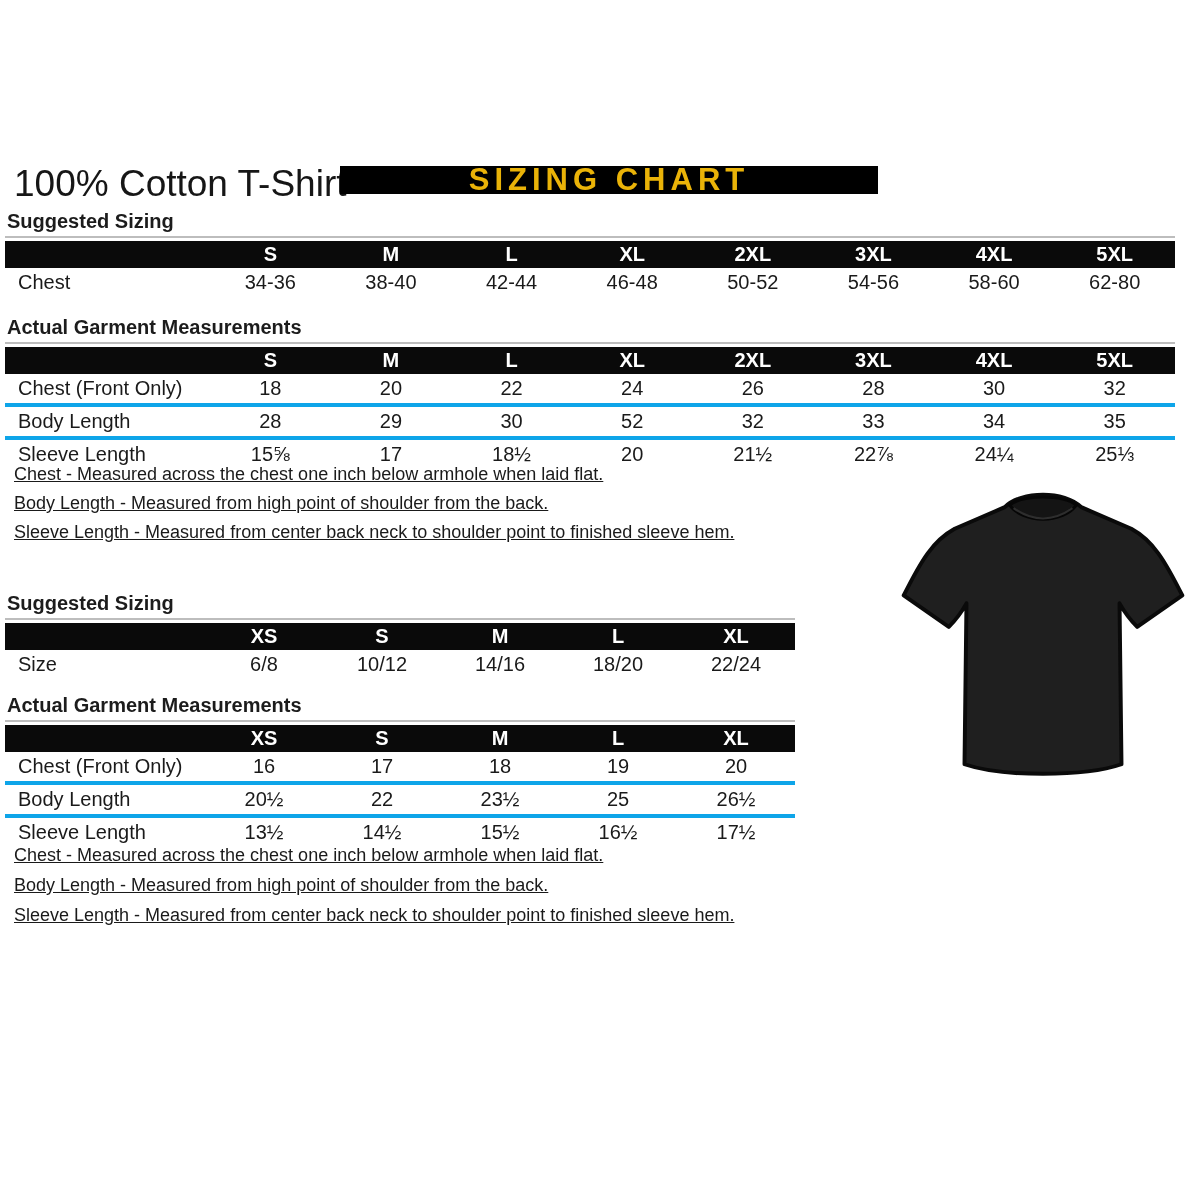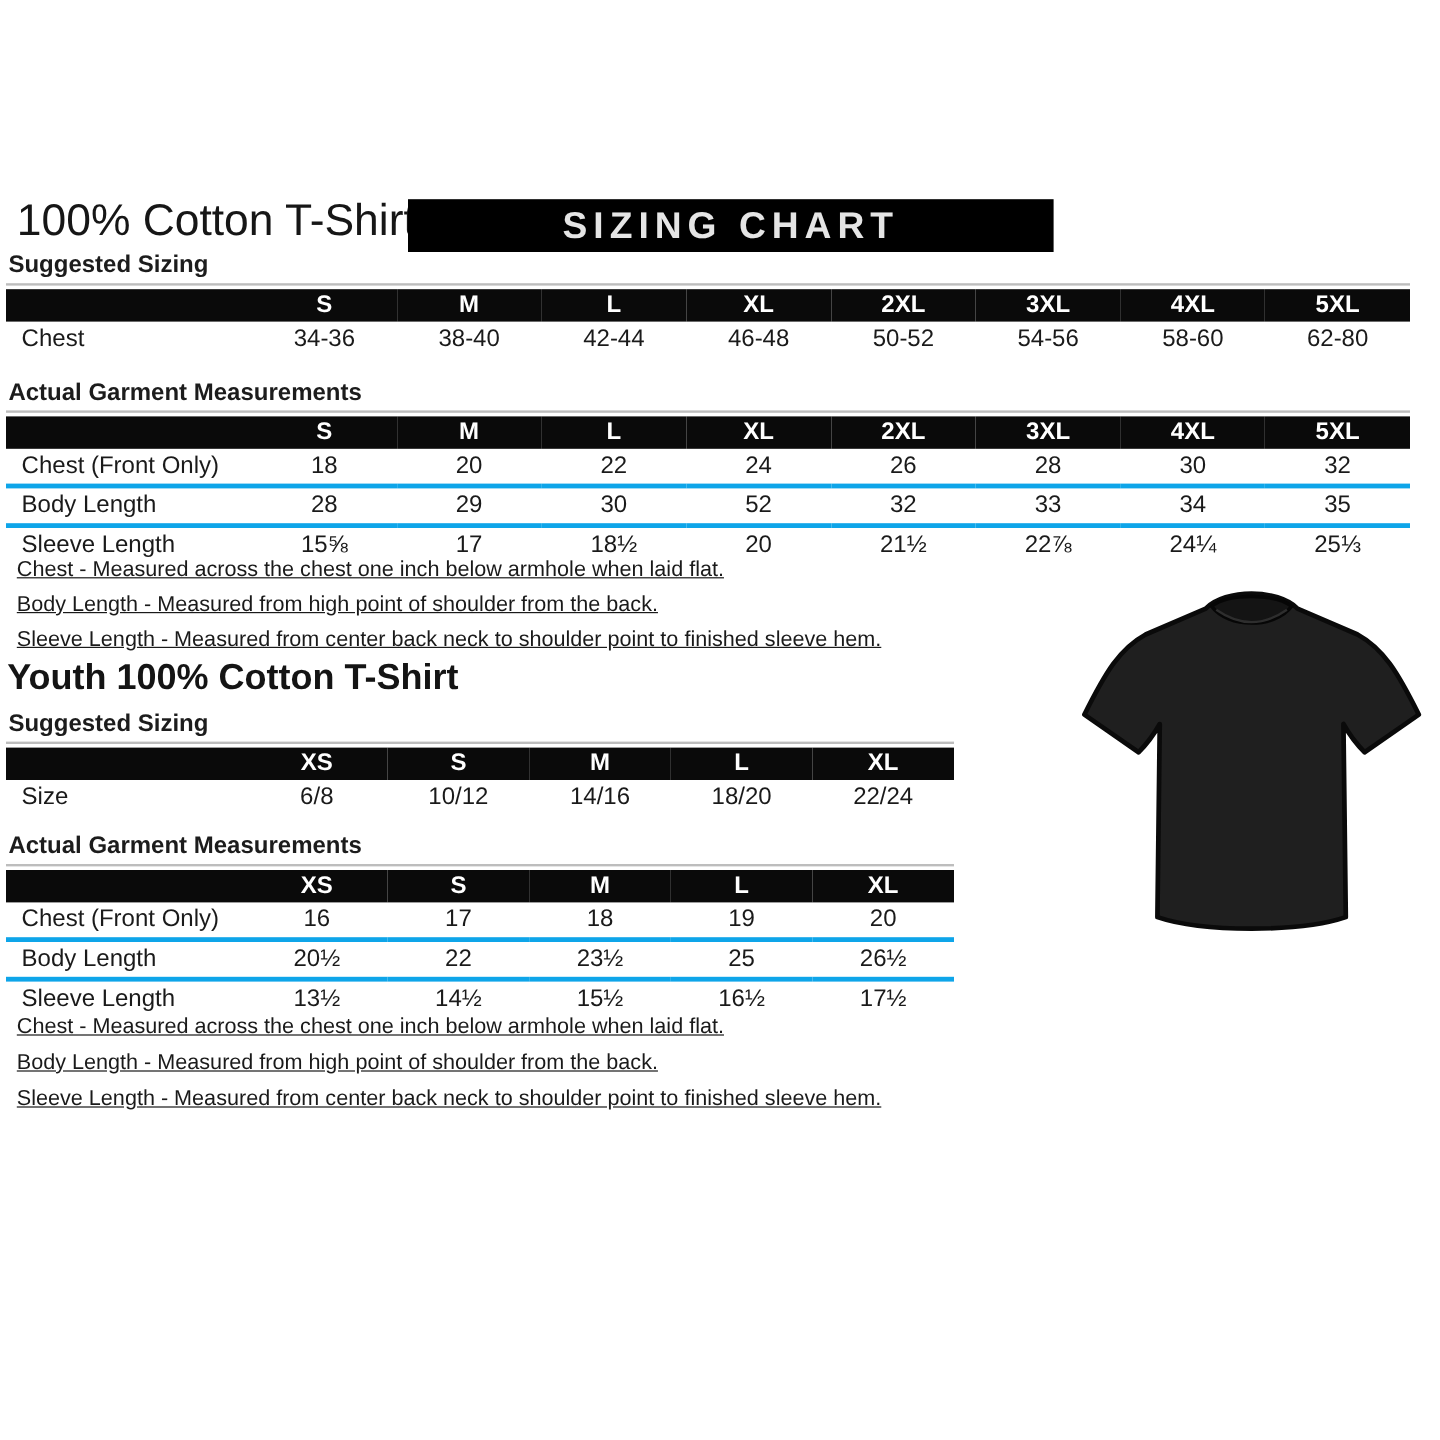--- a/index.html
+++ b/index.html
@@ -5,22 +5,22 @@
   html,body{margin:0;padding:0;background:#fff;}
   #root{
     position:relative;width:1200px;height:1200px;background:#ffffff;
     font-family:"Liberation Sans", sans-serif;color:#111;overflow:hidden;
   }
   .adult-title{
     position:absolute;left:14px;top:163px;font-size:37px;font-weight:400;color:#161616;
     white-space:nowrap;
   }
   .banner{
-    position:absolute;left:340px;top:166px;width:538px;height:44px;background:#000;
-    color:#e5e5e5;display:flex;align-items:center;justify-content:center;
+    position:absolute;left:340px;top:166px;width:538px;height:28px;background:#000;
+    color:#eab308;display:flex;align-items:center;justify-content:center;
     font-size:31px;font-weight:700;letter-spacing:5px;white-space:nowrap;
   }
   .section{position:absolute;left:5px;}
   .sec-adult-sug{top:210px;width:1170px;}
   .sec-adult-act{top:316px;width:1170px;}
   .sec-youth-sug{top:592px;width:790px;}
   .sec-youth-act{top:694px;width:790px;}
   .section-label{
     font-size:20px;color:#1c1c1c;padding:0 0 3px 2px;border-bottom:2px solid #bdbdbd;
     margin-bottom:3px;white-space:nowrap;font-weight:bold;
@@ -160,21 +160,20 @@
       </tbody>
     </table>
   </div>
 
   <div class="notes notes-adult">
     <div>Chest - Measured across the chest one inch below armhole when laid flat.</div>
     <div>Body Length - Measured from high point of shoulder from the back.</div>
     <div>Sleeve Length - Measured from center back neck to shoulder point to finished sleeve hem.</div>
   </div>
 
-  <div class="youth-title">Youth 100% Cotton T-Shirt</div>
 
   <div class="section sec-youth-sug">
     <div class="section-label">Suggested Sizing</div>
     <table class="sizes">
       <colgroup>
           <col class="lab-y">
           <col>
           <col>
           <col>
           <col>

